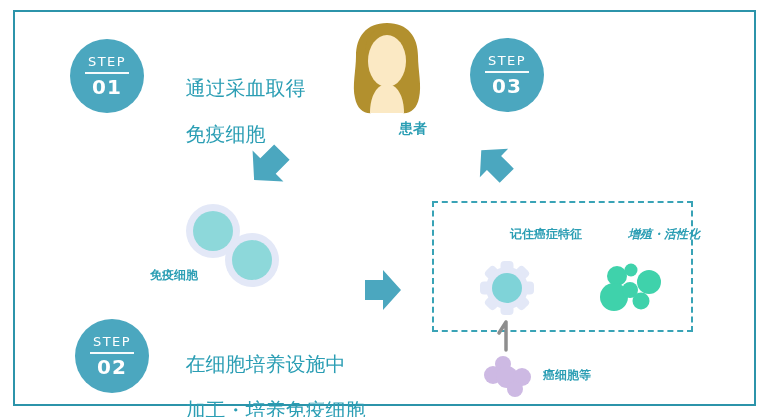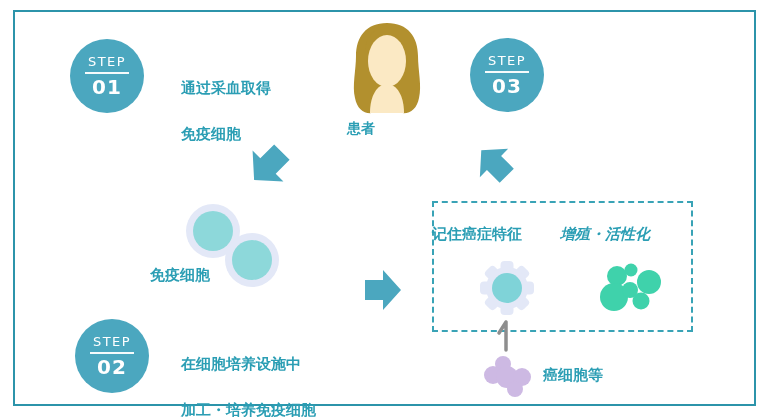--- a/index.html
+++ b/index.html
@@ -15,28 +15,28 @@
   .step-circle{
     position:absolute;width:74px;height:74px;border-radius:50%;
     background:var(--teal);color:#fff;display:flex;flex-direction:column;
     align-items:center;justify-content:center;
   }
   .step-circle .tag{font-size:13px;letter-spacing:1.5px;font-weight:400;line-height:14px;}
   .step-circle .rule{width:44px;height:2px;background:#fff;opacity:.95;margin:3px 0 2px;}
   .step-circle .num{font-size:20px;letter-spacing:1px;font-weight:700;line-height:22px;}
   
   .desc{
-    position:absolute;color:var(--teal-text);font-size:15px;font-weight:bold;
+    position:absolute;color:var(--teal-text);font-size:20px;font-weight:normal;
     line-height:23px;white-space:pre;
   }
   .lbl{
-    position:absolute;color:var(--teal-text);font-size:15px;font-weight:bold;
+    position:absolute;color:var(--teal-text);font-size:12px;font-weight:bold;
     line-height:17px;white-space:nowrap;
   }
-  .lbl.center{text-align:left;}
+  .lbl.center{text-align:right;}
   
   .process-box{
     position:absolute;left:432px;top:201px;width:257px;height:127px;
     border:2px dashed var(--teal-box);
   }
   .icon{position:absolute;}
   .rot135{transform:rotate(135deg);}
   .rotm135{transform:rotate(-135deg);}
 </style>
 </head>

